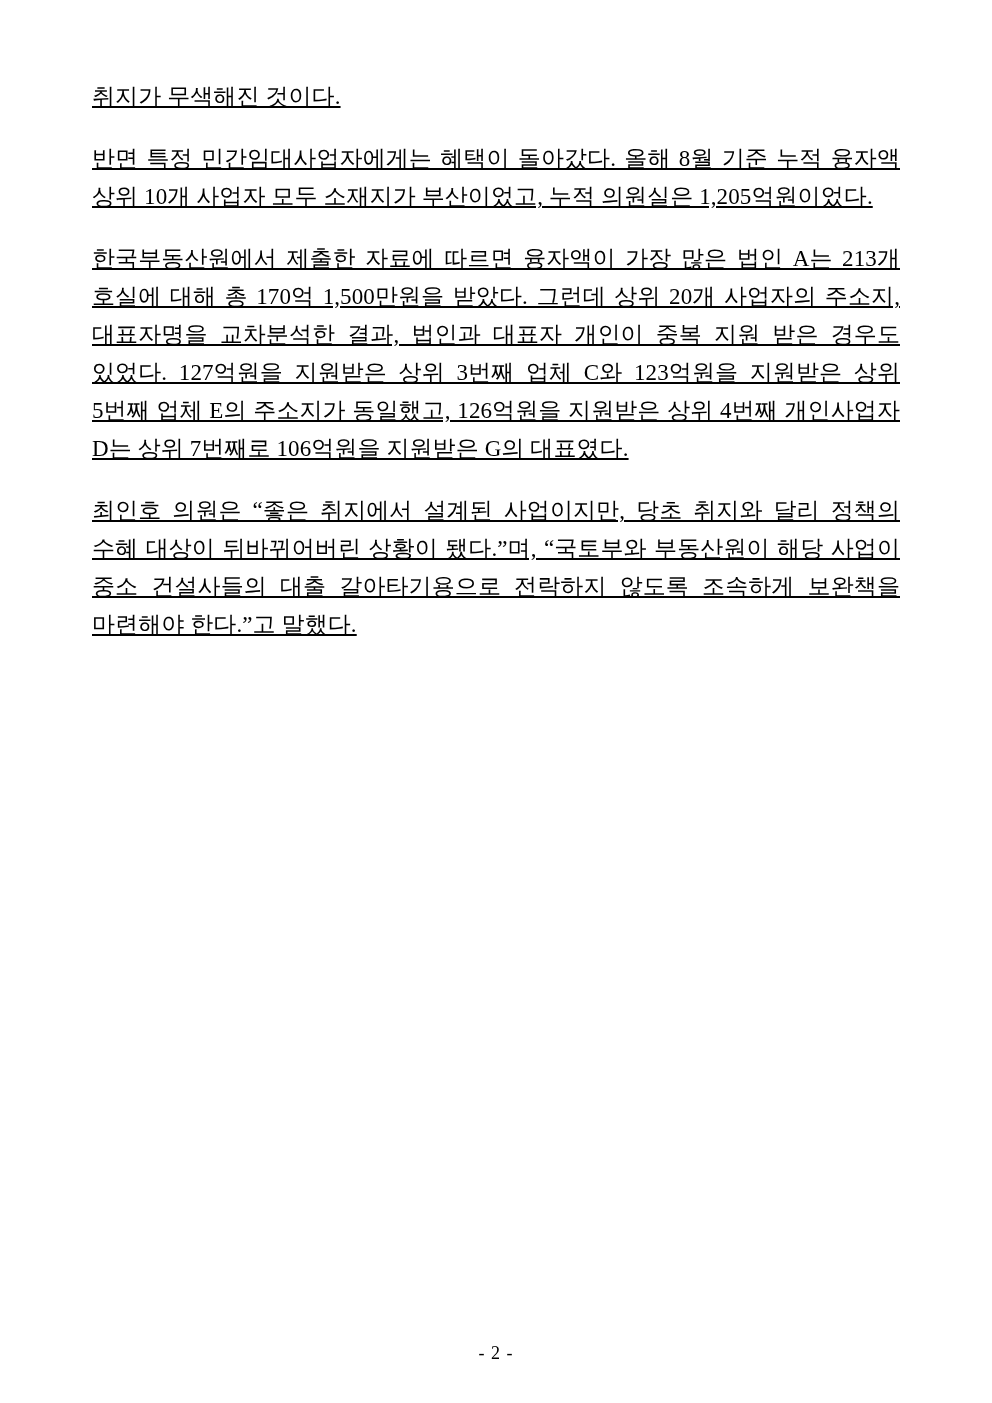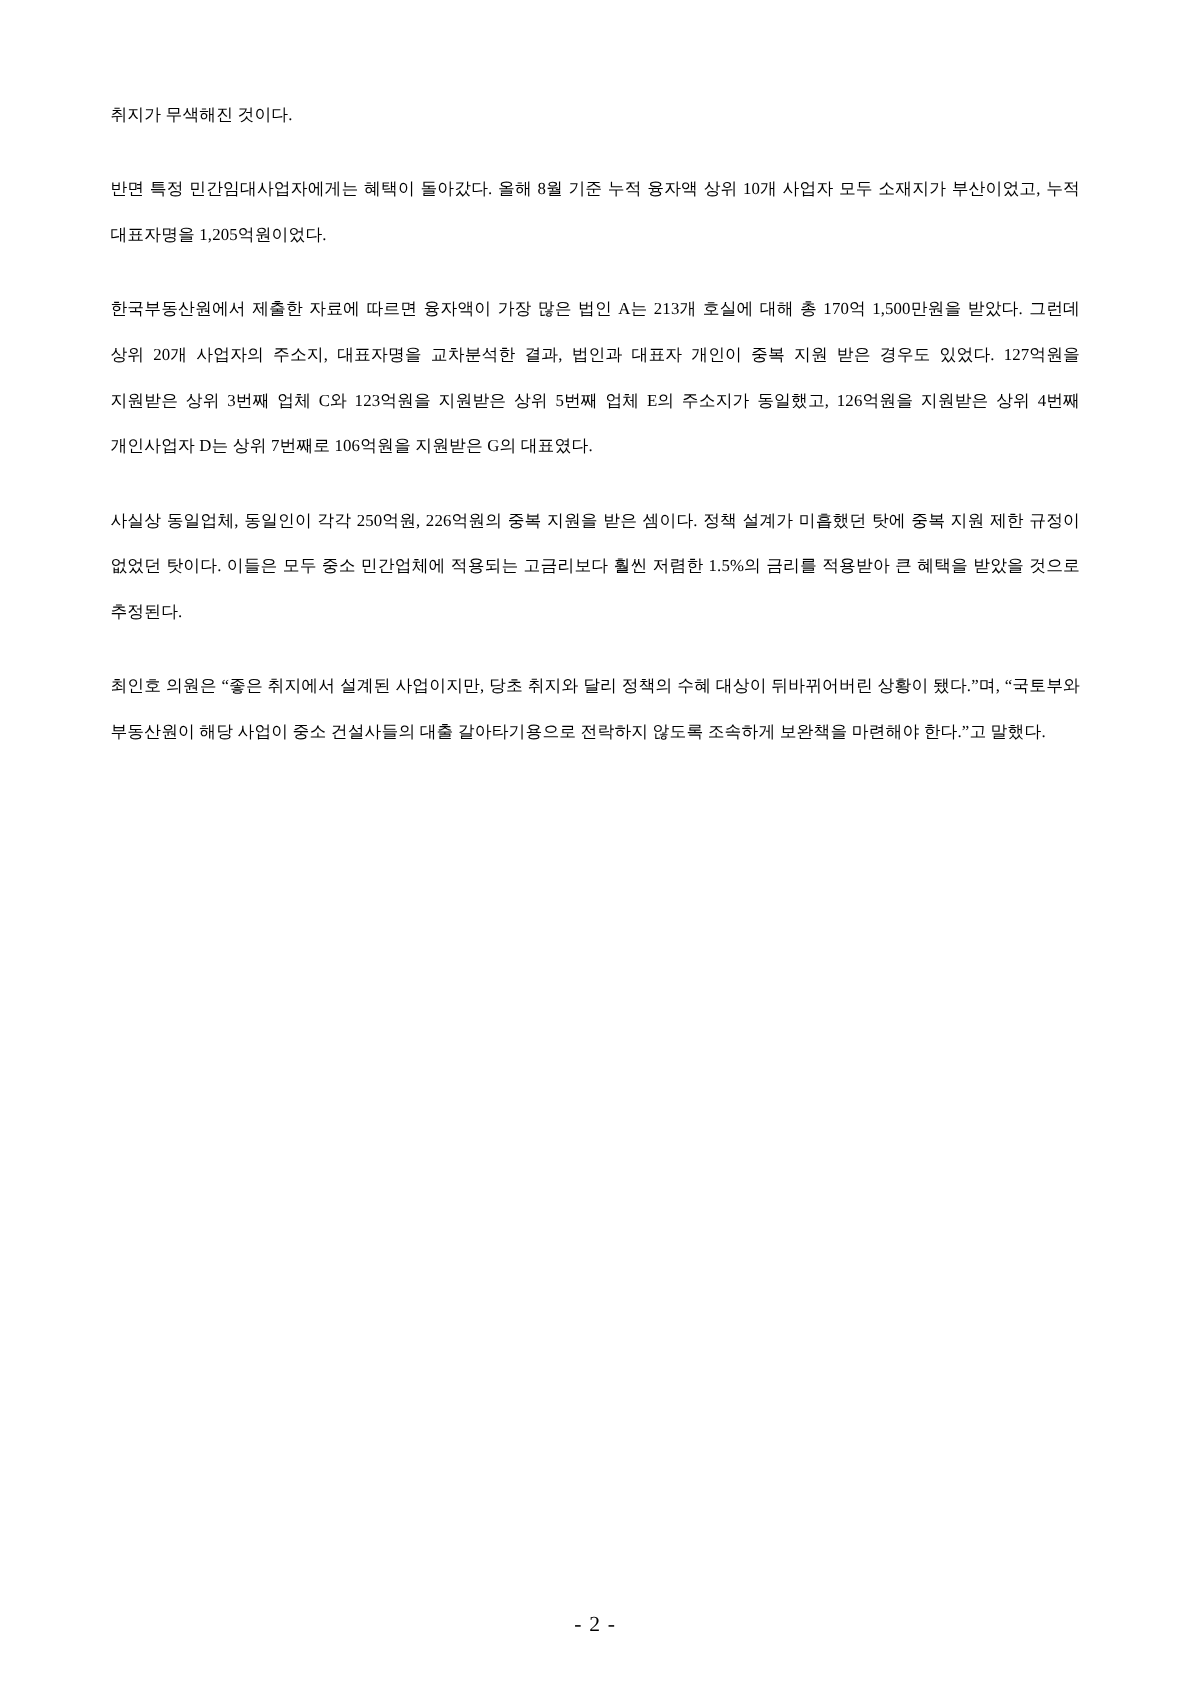--- a/index.html
+++ b/index.html
@@ -19,27 +19,28 @@
     background: #ffffff;
     box-sizing: border-box;
   }
   .content {
     position: absolute;
     left: 92px;
     top: 78px;
     width: 808px;
   }
   .para {
-    font-size: 14px;
+    font-size: 23px;
     line-height: 38px;
     text-align: justify;
     text-justify: inter-character;
     margin: 0 0 24px 0;
     letter-spacing: 0.1px;
     word-break: keep-all;
+    text-decoration: underline;
   }
   .para:last-child {
     margin-bottom: 0;
   }
   .para.short {
     text-align: left;
   }
   .footer {
     position: absolute;
     left: 0;
@@ -52,21 +53,20 @@
     letter-spacing: 1px;
   }
 </style>
 </head>
 <body>
 
 <div class="page">
 
   <div class="content">
     <p class="para short">취지가 무색해진 것이다.</p>
-    <p class="para">반면 특정 민간임대사업자에게는 혜택이 돌아갔다. 올해 8월 기준 누적 융자액 상위 10개 사업자 모두 소재지가 부산이었고, 누적 대표자명을 1,205억원이었다.</p>
+    <p class="para">반면 특정 민간임대사업자에게는 혜택이 돌아갔다. 올해 8월 기준 누적 융자액 상위 10개 사업자 모두 소재지가 부산이었고, 누적 의원실은 1,205억원이었다.</p>
     <p class="para">한국부동산원에서 제출한 자료에 따르면 융자액이 가장 많은 법인 A는 213개 호실에 대해 총 170억 1,500만원을 받았다. 그런데 상위 20개 사업자의 주소지, 대표자명을 교차분석한 결과, 법인과 대표자 개인이 중복 지원 받은 경우도 있었다. 127억원을 지원받은 상위 3번째 업체 C와 123억원을 지원받은 상위 5번째 업체 E의 주소지가 동일했고, 126억원을 지원받은 상위 4번째 개인사업자 D는 상위 7번째로 106억원을 지원받은 G의 대표였다.</p>
-    <p class="para">사실상 동일업체, 동일인이 각각 250억원, 226억원의 중복 지원을 받은 셈이다. 정책 설계가 미흡했던 탓에 중복 지원 제한 규정이 없었던 탓이다. 이들은 모두 중소 민간업체에 적용되는 고금리보다 훨씬 저렴한 1.5%의 금리를 적용받아 큰 혜택을 받았을 것으로 추정된다.</p>
     <p class="para">최인호 의원은 “좋은 취지에서 설계된 사업이지만, 당초 취지와 달리 정책의 수혜 대상이 뒤바뀌어버린 상황이 됐다.”며, “국토부와 부동산원이 해당 사업이 중소 건설사들의 대출 갈아타기용으로 전락하지 않도록 조속하게 보완책을 마련해야 한다.”고 말했다.</p>
   </div>
 
   <div class="footer">- 2 -</div>
 
 </div>
 
 </body></html>

